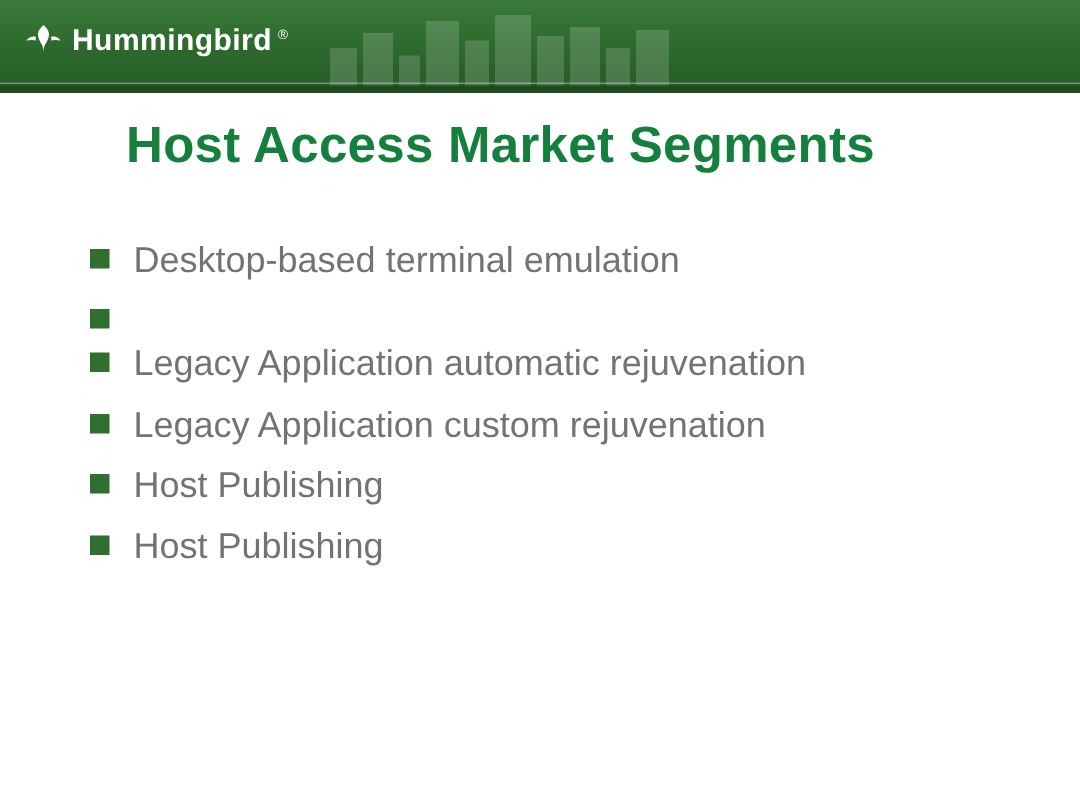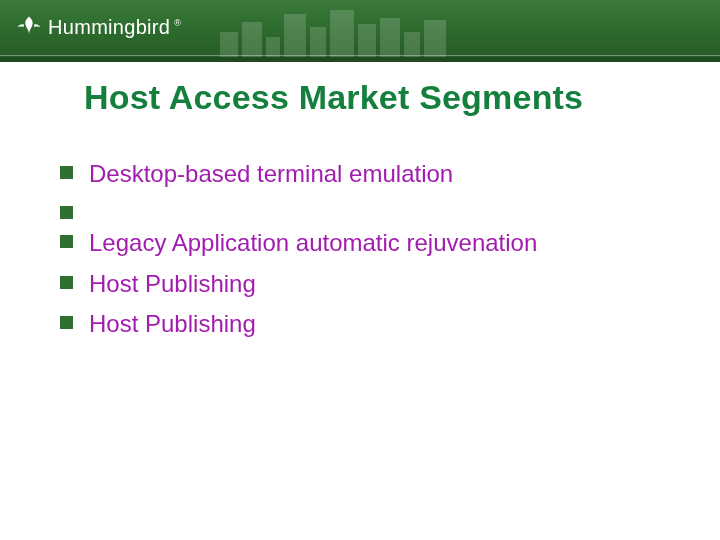--- a/index.html
+++ b/index.html
@@ -78,21 +78,21 @@
     display: flex;
     align-items: center;
     gap: 6px;
   }
   .logo-mark svg {
     display: block;
   }
   .logo-text {
     color: #ffffff;
     font-size: 20px;
-    font-weight: 400;
+    font-weight: 700;
     letter-spacing: 0.3px;
   }
   .logo-reg {
     color: #ffffff;
     font-size: 9px;
     margin-top: -8px;
     margin-left: -2px;
   }
 
   .title {
@@ -120,21 +120,21 @@
   }
   .bullet-mark {
     width: 13px;
     height: 13px;
     background: #2f6f2f;
     flex: 0 0 13px;
     margin-top: 8px;
   }
   .bullet-text {
     font-size: 24px;
-    color: #a21caf;
+    color: #737373;
     text-align: right;
   }
 </style>
 </head>
 <body>
 
 <div class="slide">
 
   <div class="banner">
     <div class="cityscape">
@@ -171,20 +171,24 @@
     </div>
     <div class="bullet-row">
       <span class="bullet-mark"></span>
     </div>
     <div class="bullet-row">
       <span class="bullet-mark"></span>
       <span class="bullet-text">Legacy Application automatic rejuvenation</span>
     </div>
     <div class="bullet-row">
       <span class="bullet-mark"></span>
+      <span class="bullet-text">Legacy Application custom rejuvenation</span>
+    </div>
+    <div class="bullet-row">
+      <span class="bullet-mark"></span>
       <span class="bullet-text">Host Publishing</span>
     </div>
     <div class="bullet-row">
       <span class="bullet-mark"></span>
       <span class="bullet-text">Host Publishing</span>
     </div>
   </div>
 
 </div>
 

